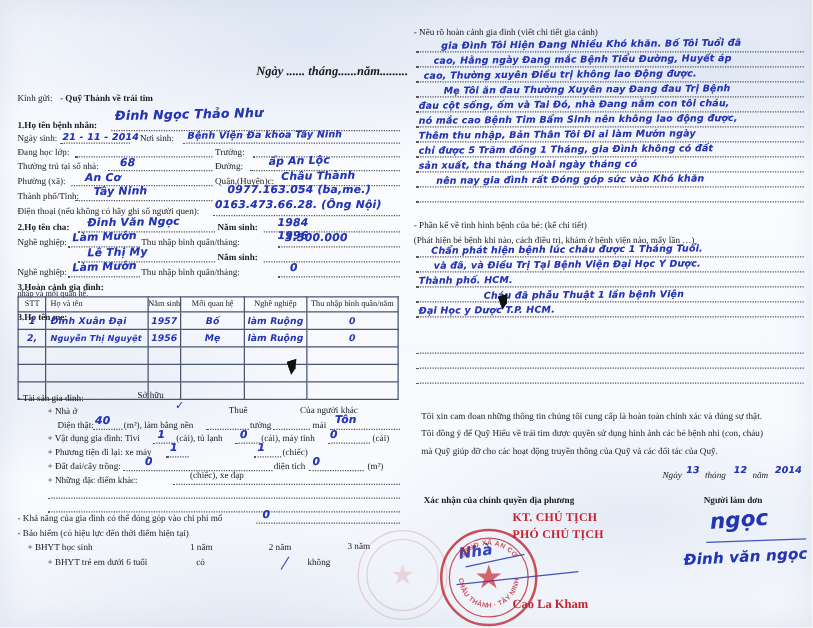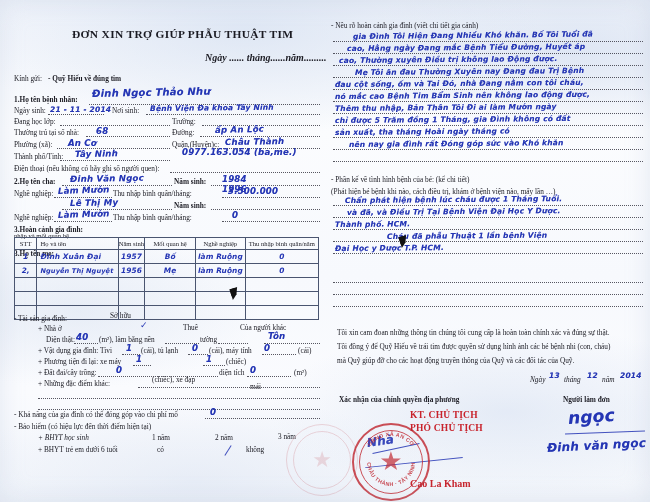--- a/index.html
+++ b/index.html
@@ -120,25 +120,24 @@
     font-weight:bold;font-size:9px;
   }
 </style>
 </head>
 <body>
 
 <div id="page">
 
   <div class="col colL">
 
-    <div class="t title" style="left:72px;top:29px;">ĐƠN XIN TRỢ GIÚP PHẪU THUẬT TIM</div>
     <div class="t it sm" style="left:205px;top:53px;font-size:10px;font-weight:bold;">Ngày ...... tháng......năm.........</div>
 
     <div class="t lbl" style="left:14px;top:75px;">Kính gửi:</div>
-    <div class="t lbl b" style="left:48px;top:75px;">- Quỹ Hiểu về đúng tim</div>
+    <div class="t lbl b" style="left:48px;top:75px;">- Quỹ Thành về trái tim</div>
 
     <div class="t lbl b" style="left:14px;top:96px;">1.Họ tên bệnh nhân:</div>
     <div class="dots" style="left:89px;top:104px;width:231px;"></div>
     <div class="hw lg" style="left:92px;top:88px;transform:rotate(-1.2deg);">Đinh Ngọc Thảo Như</div>
 
     <div class="t lbl" style="left:14px;top:107px;">Ngày sinh:</div>
     <div class="dots" style="left:48px;top:114px;width:56px;"></div>
     <div class="hw sm" style="left:50px;top:105px;">21 - 11 - 2014</div>
     <div class="t lbl" style="left:112px;top:107px;">Nơi sinh:</div>
     <div class="dots" style="left:146px;top:114px;width:174px;"></div>
@@ -163,20 +162,21 @@
     <div class="dots" style="left:215px;top:148px;width:105px;"></div>
     <div class="hw md" style="left:225px;top:137px;transform:rotate(-1deg);">Châu Thành</div>
 
     <div class="t lbl" style="left:14px;top:153px;">Thành phố/Tỉnh:</div>
     <div class="dots" style="left:60px;top:160px;width:110px;"></div>
     <div class="hw md" style="left:75px;top:149px;transform:rotate(-1deg);">Tây Ninh</div>
     <div class="hw md" style="left:182px;top:147px;">0977.163.054 (ba,me.)</div>
 
     <div class="t lbl" style="left:14px;top:165px;">Điện thoại (nếu không có hãy ghi số người quen):</div>
     <div class="dots" style="left:170px;top:172px;width:150px;"></div>
+    <div class="hw md" style="left:172px;top:159px;">0163.473.66.28. (Ông Nội)</div>
 
     <div class="t lbl b" style="left:14px;top:178px;">2.Họ tên cha:</div>
     <div class="dots" style="left:62px;top:185px;width:110px;"></div>
     <div class="hw md" style="left:70px;top:174px;transform:rotate(-1deg);">Đinh Văn Ngọc</div>
     <div class="t lbl b" style="left:174px;top:178px;">Năm sinh:</div>
     <div class="dots" style="left:211px;top:185px;width:109px;"></div>
     <div class="hw md" style="left:222px;top:174px;">1984</div>
 
     <div class="t lbl" style="left:14px;top:190px;">Nghề nghiệp:</div>
     <div class="dots" style="left:54px;top:197px;width:58px;"></div>
@@ -278,21 +278,21 @@
     <div class="t lbl" style="left:183px;top:324px;">Thuê</div>
     <div class="t lbl" style="left:240px;top:324px;">Của người khác</div>
 
     <div class="t lbl" style="left:46px;top:336px;">Diện thật:</div>
     <div class="dots" style="left:74px;top:343px;width:24px;"></div>
     <div class="hw md" style="left:76px;top:332px;">40</div>
     <div class="t lbl" style="left:99px;top:336px;">(m²), làm bằng nền</div>
     <div class="dots" style="left:165px;top:343px;width:34px;"></div>
     <div class="t lbl" style="left:200px;top:336px;">tường</div>
     <div class="dots" style="left:218px;top:343px;width:30px;"></div>
-    <div class="t lbl" style="left:250px;top:336px;margin-top:47px;">mái</div>
+    <div class="t lbl" style="left:250px;top:336px;">mái</div>
     <div class="dots" style="left:264px;top:343px;width:56px;"></div>
     <div class="hw md" style="left:268px;top:331px;">Tôn</div>
 
     <div class="t lbl" style="left:38px;top:347px;">+ Vật dụng gia đình: Tivi</div>
     <div class="dots" style="left:122px;top:354px;width:18px;"></div>
     <div class="hw md" style="left:126px;top:343px;">1</div>
     <div class="t lbl" style="left:141px;top:347px;">(cái), tủ lạnh</div>
     <div class="dots" style="left:188px;top:354px;width:20px;"></div>
     <div class="hw md" style="left:192px;top:343px;">0</div>
     <div class="t lbl" style="left:209px;top:347px;">(cái), máy tính</div>
@@ -319,21 +319,21 @@
     <div class="t lbl" style="left:38px;top:380px;">+ Những đặc điểm khác:</div>
     <div class="dots" style="left:138px;top:387px;width:182px;"></div>
     <div class="dots" style="left:38px;top:398px;width:282px;"></div>
     <div class="dots" style="left:38px;top:409px;width:282px;"></div>
 
     <div class="t lbl" style="left:14px;top:411px;">- Khả năng của gia đình có thể đóng góp vào chi phí mổ</div>
     <div class="dots" style="left:205px;top:418px;width:115px;"></div>
     <div class="hw md" style="left:210px;top:407px;">0</div>
 
     <div class="t lbl" style="left:14px;top:423px;">- Bảo hiểm (có hiệu lực đến thời điểm hiện tại)</div>
-    <div class="t lbl" style="left:38px;top:434px;font-style:italic;">+ BHYT học sinh</div>
+    <div class="t lbl" style="left:22px;top:434px;">+ BHYT học sinh</div>
     <div class="t lbl" style="left:152px;top:434px;">1 năm</div>
     <div class="t lbl" style="left:215px;top:434px;">2 năm</div>
     <div class="t lbl" style="left:278px;top:433px;">3 năm</div>
 
     <div class="t lbl" style="left:38px;top:446px;">+ BHYT trẻ em dưới 6 tuổi</div>
     <div class="t lbl" style="left:157px;top:446px;">có</div>
     <div class="t lbl" style="left:214px;top:446px;padding-left:32px;">không</div>
     <div class="sigline" style="left:222px;top:450px;width:12px;transform:rotate(-58deg);"></div>
 
     <div id="ghoststamp">

